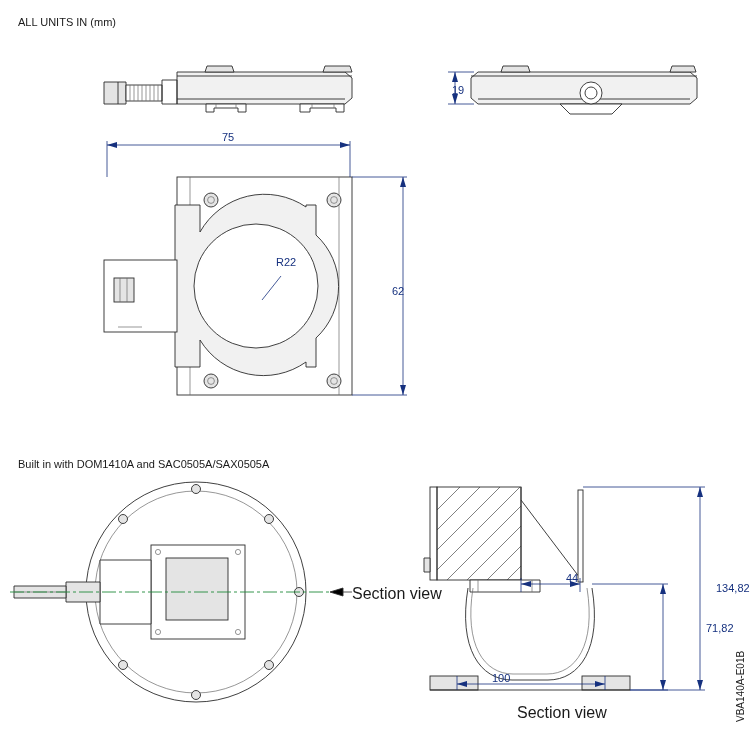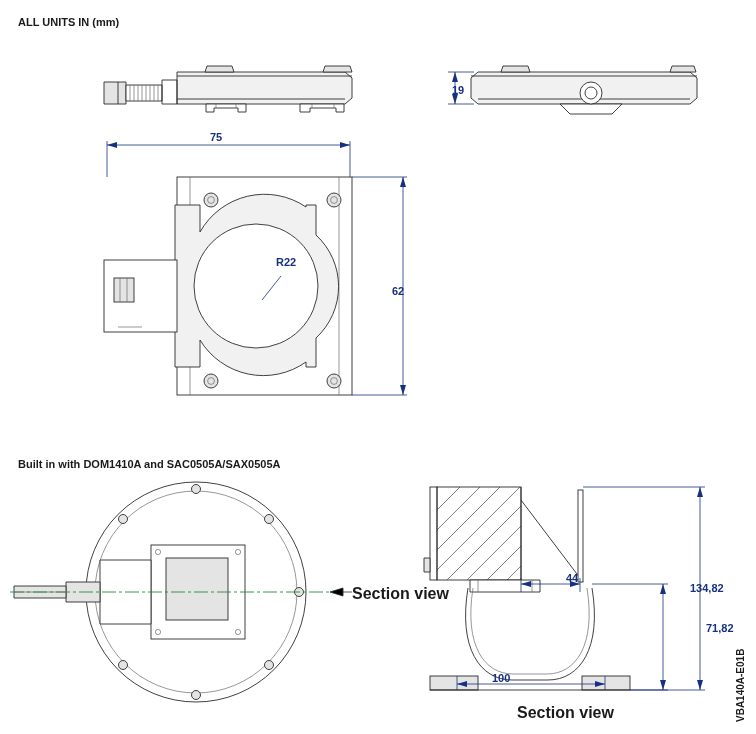--- a/index.html
+++ b/index.html
@@ -10,21 +10,20 @@
   body {
     font-family: "Liberation Sans", sans-serif;
     color: #1a1a1a;
   }
   #sheet {
     position: relative;
     width: 756px;
     height: 734px;
     overflow: hidden;
     background: #ffffff;
-    font-weight: bold;
   }
   .txt {
     position: absolute;
     font-size: 16px;
     color: #1a1a1a;
     white-space: nowrap;
   }
   .dim-txt {
     position: absolute;
     font-size: 11px;
@@ -236,26 +235,26 @@
 
     <g>
       <path class="dim" d="M457,684 L605,684"></path>
       <polygon class="dimfill" points="457,684 467,681 467,687"></polygon>
       <polygon class="dimfill" points="605,684 595,681 595,687"></polygon>
       <path class="dim" d="M457,676 L457,690 M605,676 L605,690"></path>
     </g>
 
   </svg>
 
-  <div class="dim-txt" style="left:210px; top:131px;">75</div>
+  <div class="dim-txt" style="left:222px; top:131px;">75</div>
   <div class="dim-txt" style="left:392px; top:285px;">62</div>
   <div class="dim-txt" style="left:276px; top:256px;">R22</div>
   <div class="dim-txt" style="left:452px; top:84px;">19</div>
   <div class="dim-txt" style="left:566px; top:572px;">44</div>
-  <div class="dim-txt" style="left:690px; top:582px;text-align:right;">134,82</div>
+  <div class="dim-txt" style="left:716px; top:582px;text-align:right;">134,82</div>
   <div class="dim-txt" style="left:661px; top:622px;margin-left:45px;">71,82</div>
   <div class="dim-txt" style="left:492px; top:672px;">100</div>
 
   <div class="txt" style="left:352px; top:585px;">Section view</div>
   <div class="txt" style="left:517px; top:704px;">Section view</div>
 
   <div class="vert-code" style="left:735px; top:722px;">VBA140A-E01B</div>
 
 </div>
 

